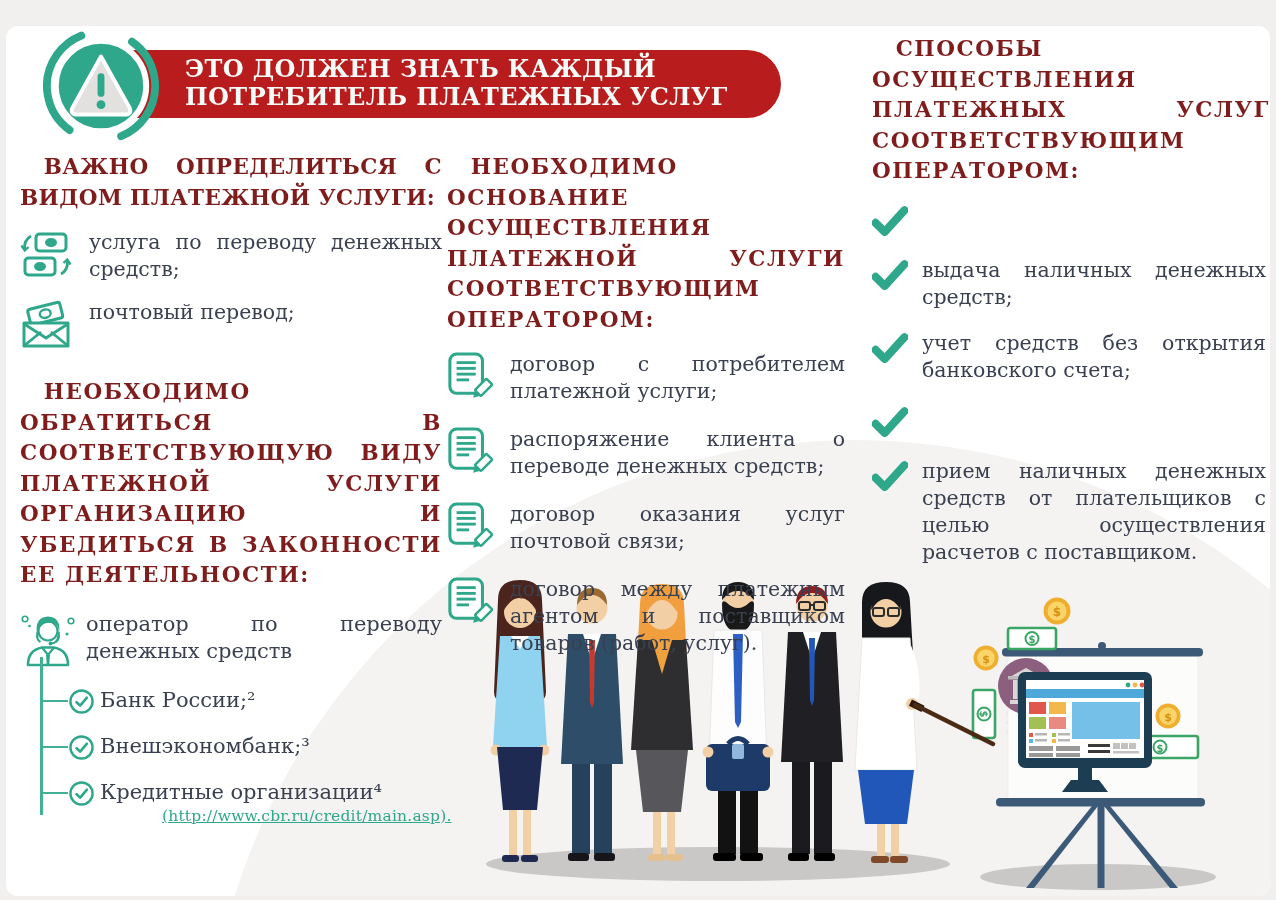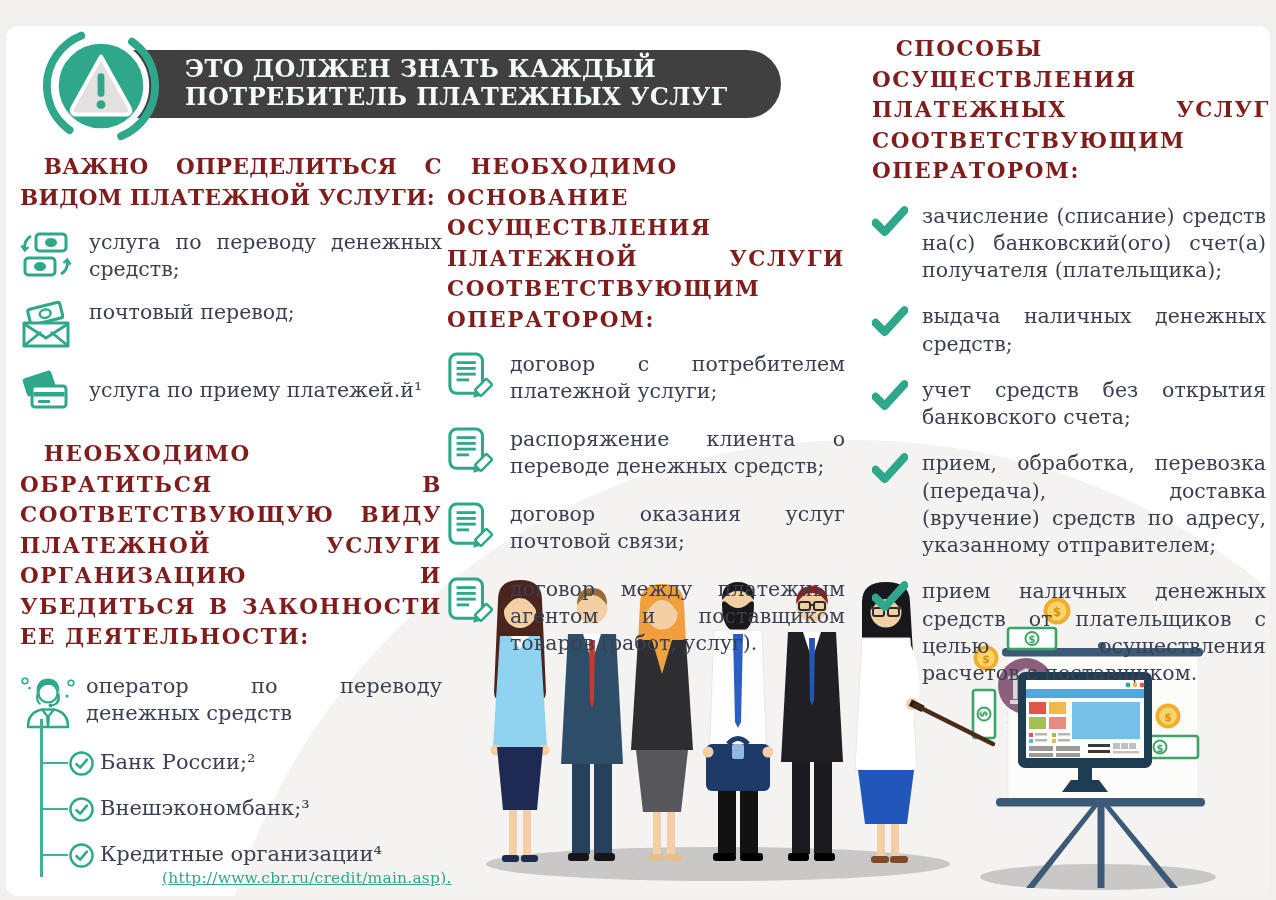--- a/index.html
+++ b/index.html
@@ -5,21 +5,21 @@
   html,body{margin:0;padding:0;width:1276px;height:900px;overflow:hidden;
     font-family:"DejaVu Serif", serif;background:#f1f0ee;}
   .page{position:relative;width:1276px;height:900px;background:#f1f0ee;}
   .card{position:absolute;left:6px;top:26px;width:1264px;height:870px;
     background:#ffffff;border-radius:12px;overflow:hidden;}
 
   
   .illus{position:absolute;left:0;top:0;width:1264px;height:870px;z-index:0;pointer-events:none;}
 
   
-  .banner{position:absolute;left:49px;top:24px;width:726px;height:68px;background:#404040;
+  .banner{position:absolute;left:49px;top:24px;width:726px;height:68px;background:#b91c1c;
     border-radius:34px;z-index:3;}
   .banner-title{position:absolute;left:130px;top:5px;width:572px;color:#f3fcf8;
     font-weight:bold;font-size:24px;line-height:1.18;letter-spacing:.4px;}
   .warn-wrap{position:absolute;left:36px;top:1px;width:118px;height:118px;z-index:4;}
 
   
   .col{position:absolute;z-index:2;color:#3a4050;}
   .col-left{left:14px;top:126px;width:422px;}
   .col-mid{left:441px;top:126px;width:398px;}
   .col-right{left:866px;top:8px;width:398px;}
@@ -318,26 +318,20 @@
             <use href="#ic-money"></use>
           </svg>
         <div class="txt">услуга по переводу денежных средств;</div>
       </div>
       <div class="item">
         <svg class="ic" width="52" height="52">
             <use href="#ic-post"></use>
           </svg>
         <div class="txt" style="">почтовый перевод;</div>
       </div>
-      <div class="item">
-        <svg class="ic" width="52" height="46">
-            <use href="#ic-cards"></use>
-          </svg>
-        <div class="txt" style="margin-top:10px">услуга по приему платежей.й¹</div>
-      </div>
 
       <h2 class="sec-title" style="margin-top:26px">НЕОБХОДИМО ОБРАТИТЬСЯ В СООТВЕТСТВУЮЩУЮ ВИДУ ПЛАТЕЖНОЙ УСЛУГИ ОРГАНИЗАЦИЮ И УБЕДИТЬСЯ В ЗАКОННОСТИ ЕЕ ДЕЯТЕЛЬНОСТИ:</h2>
 
       <div class="group">
         <svg class="ic">
             <use href="#ic-oper"></use>
           </svg>
         <div class="txt">оператор по переводу денежных средств</div>
       </div>
       <div class="tree" style="--ltop:-30px;--lh:158px">
@@ -393,39 +387,37 @@
       </div>
     </div>
 
     <div class="col col-right">
       <h2 class="sec-title">СПОСОБЫ ОСУЩЕСТВЛЕНИЯ ПЛАТЕЖНЫХ УСЛУГ СООТВЕТСТВУЮЩИМ ОПЕРАТОРОМ:</h2>
 
       <div class="ritem">
         <svg class="ic">
             <use href="#ic-check"></use>
           </svg>
-        <div class="txt">зачисление (списание) средств на(с) банковский(ого) счет(а) получателя (плательщика);</div>
       </div>
       <div class="ritem">
         <svg class="ic">
             <use href="#ic-check"></use>
           </svg>
         <div class="txt">выдача наличных денежных средств;</div>
       </div>
       <div class="ritem">
         <svg class="ic">
             <use href="#ic-check"></use>
           </svg>
         <div class="txt">учет средств без открытия банковского счета;</div>
       </div>
       <div class="ritem">
         <svg class="ic">
             <use href="#ic-check"></use>
           </svg>
-        <div class="txt">прием, обработка, перевозка (передача), доставка (вручение) средств по адресу, указанному отправителем;</div>
       </div>
       <div class="ritem">
         <svg class="ic">
             <use href="#ic-check"></use>
           </svg>
         <div class="txt">прием наличных денежных средств от плательщиков с целью осуществления расчетов с поставщиком.</div>
       </div>
     </div>
 
   </div>

